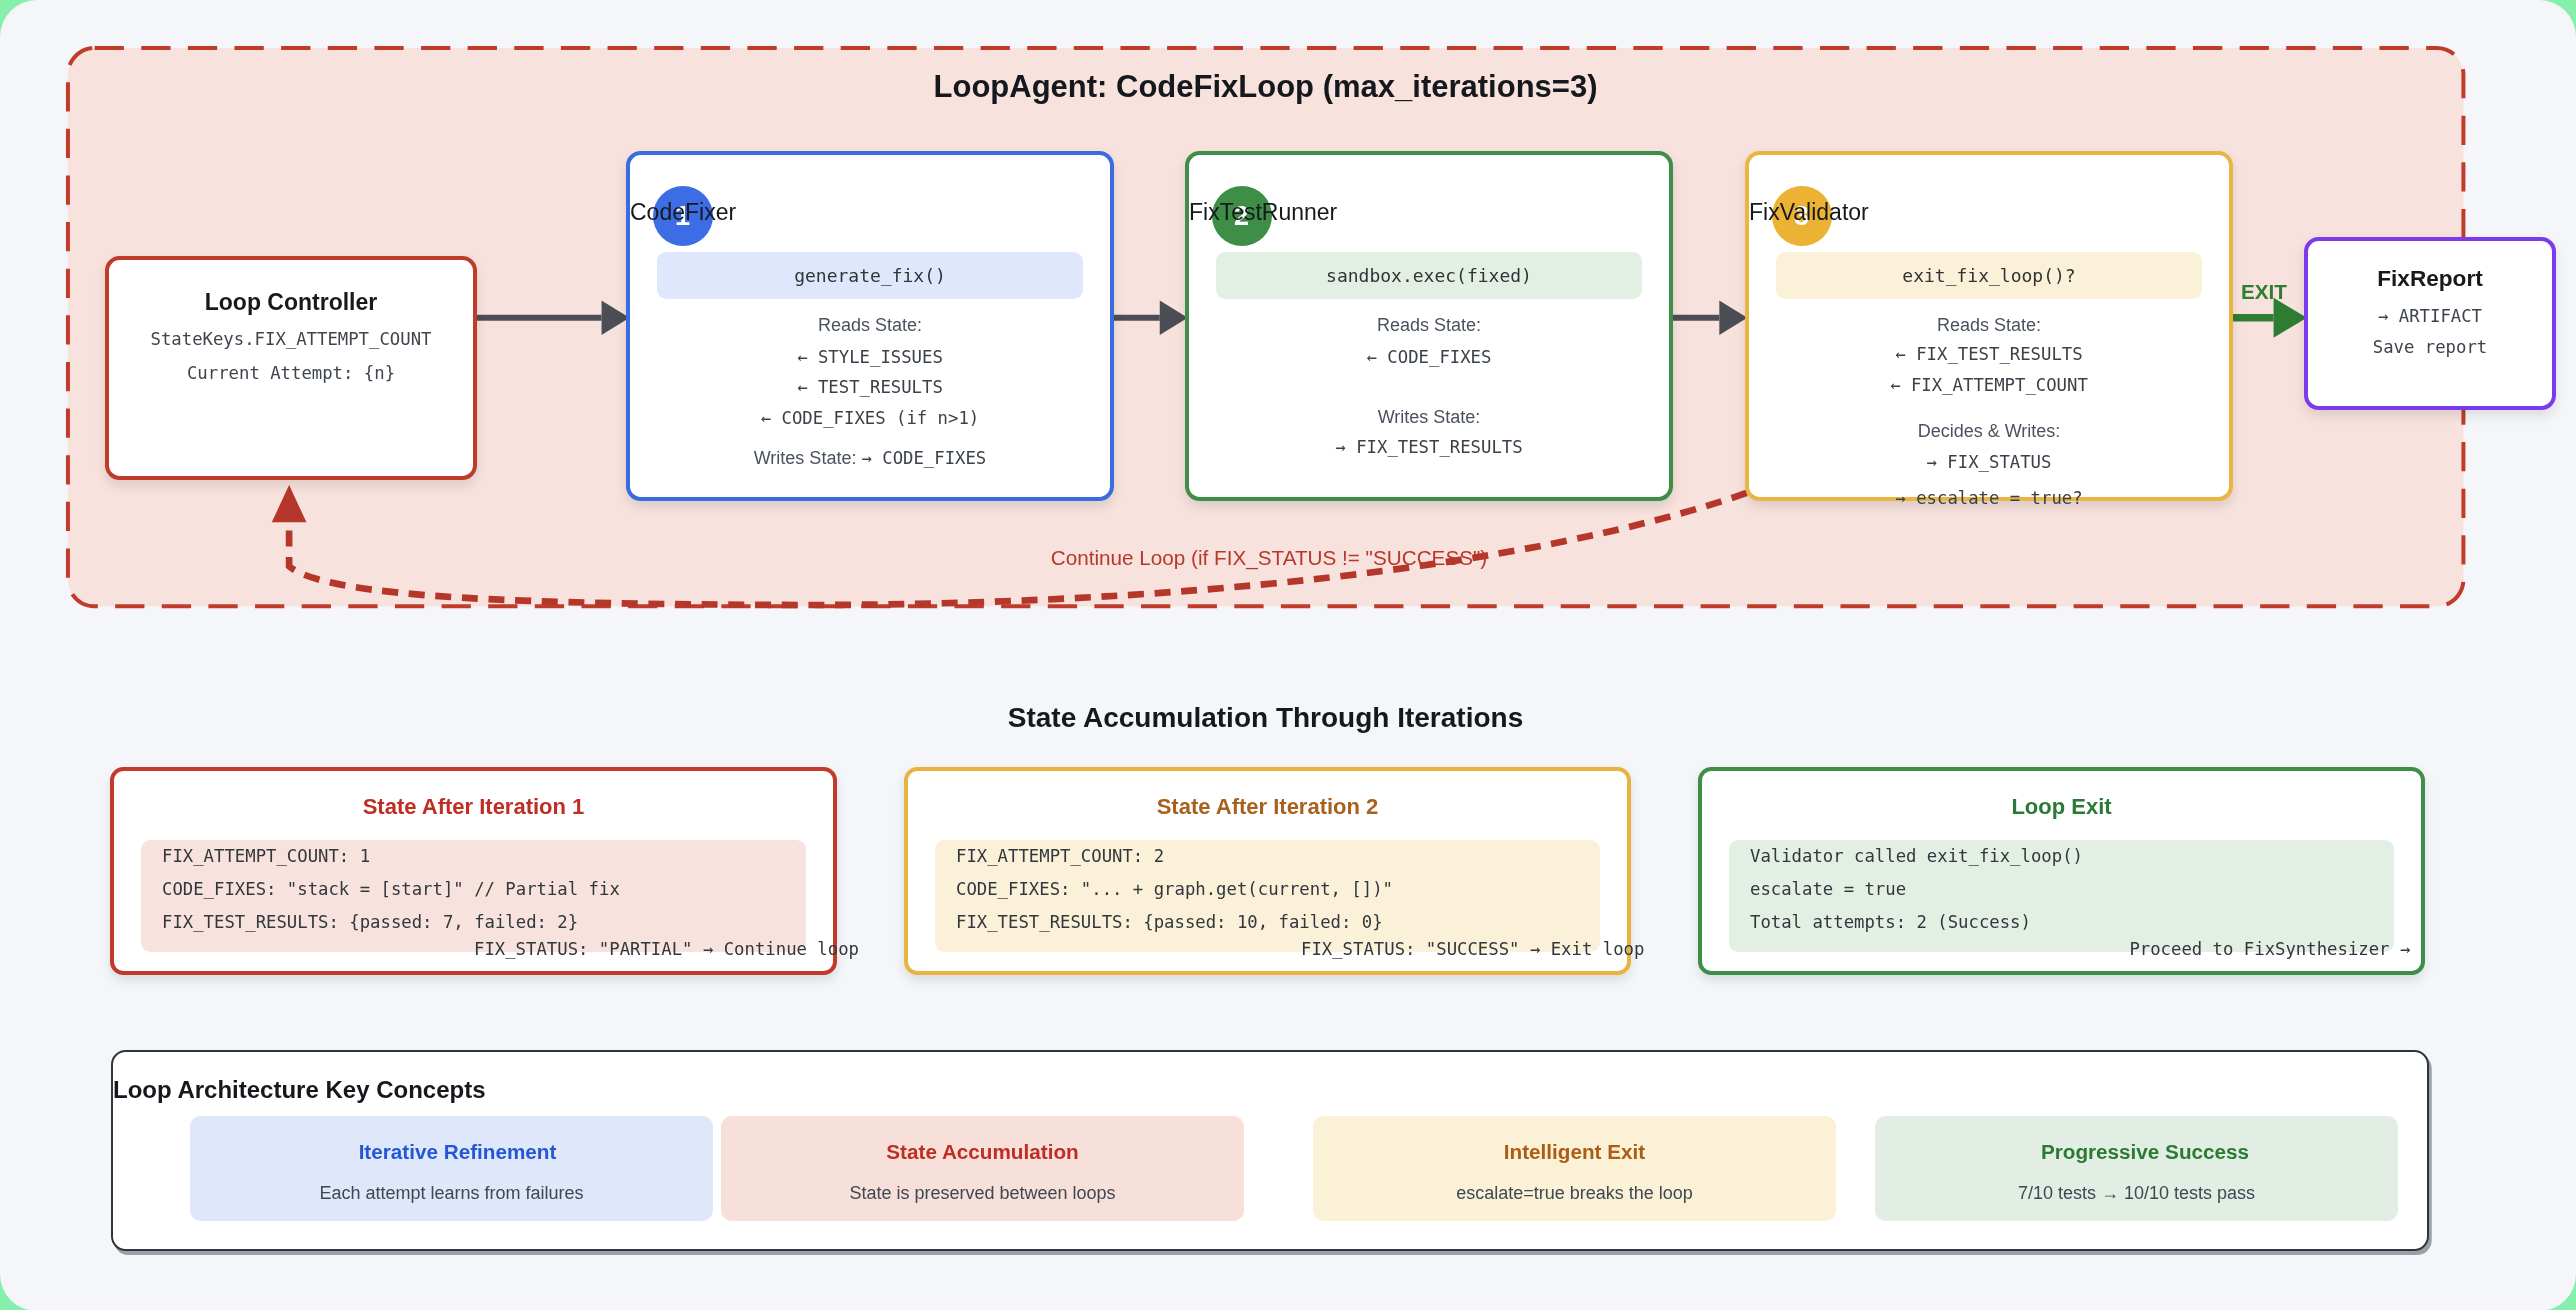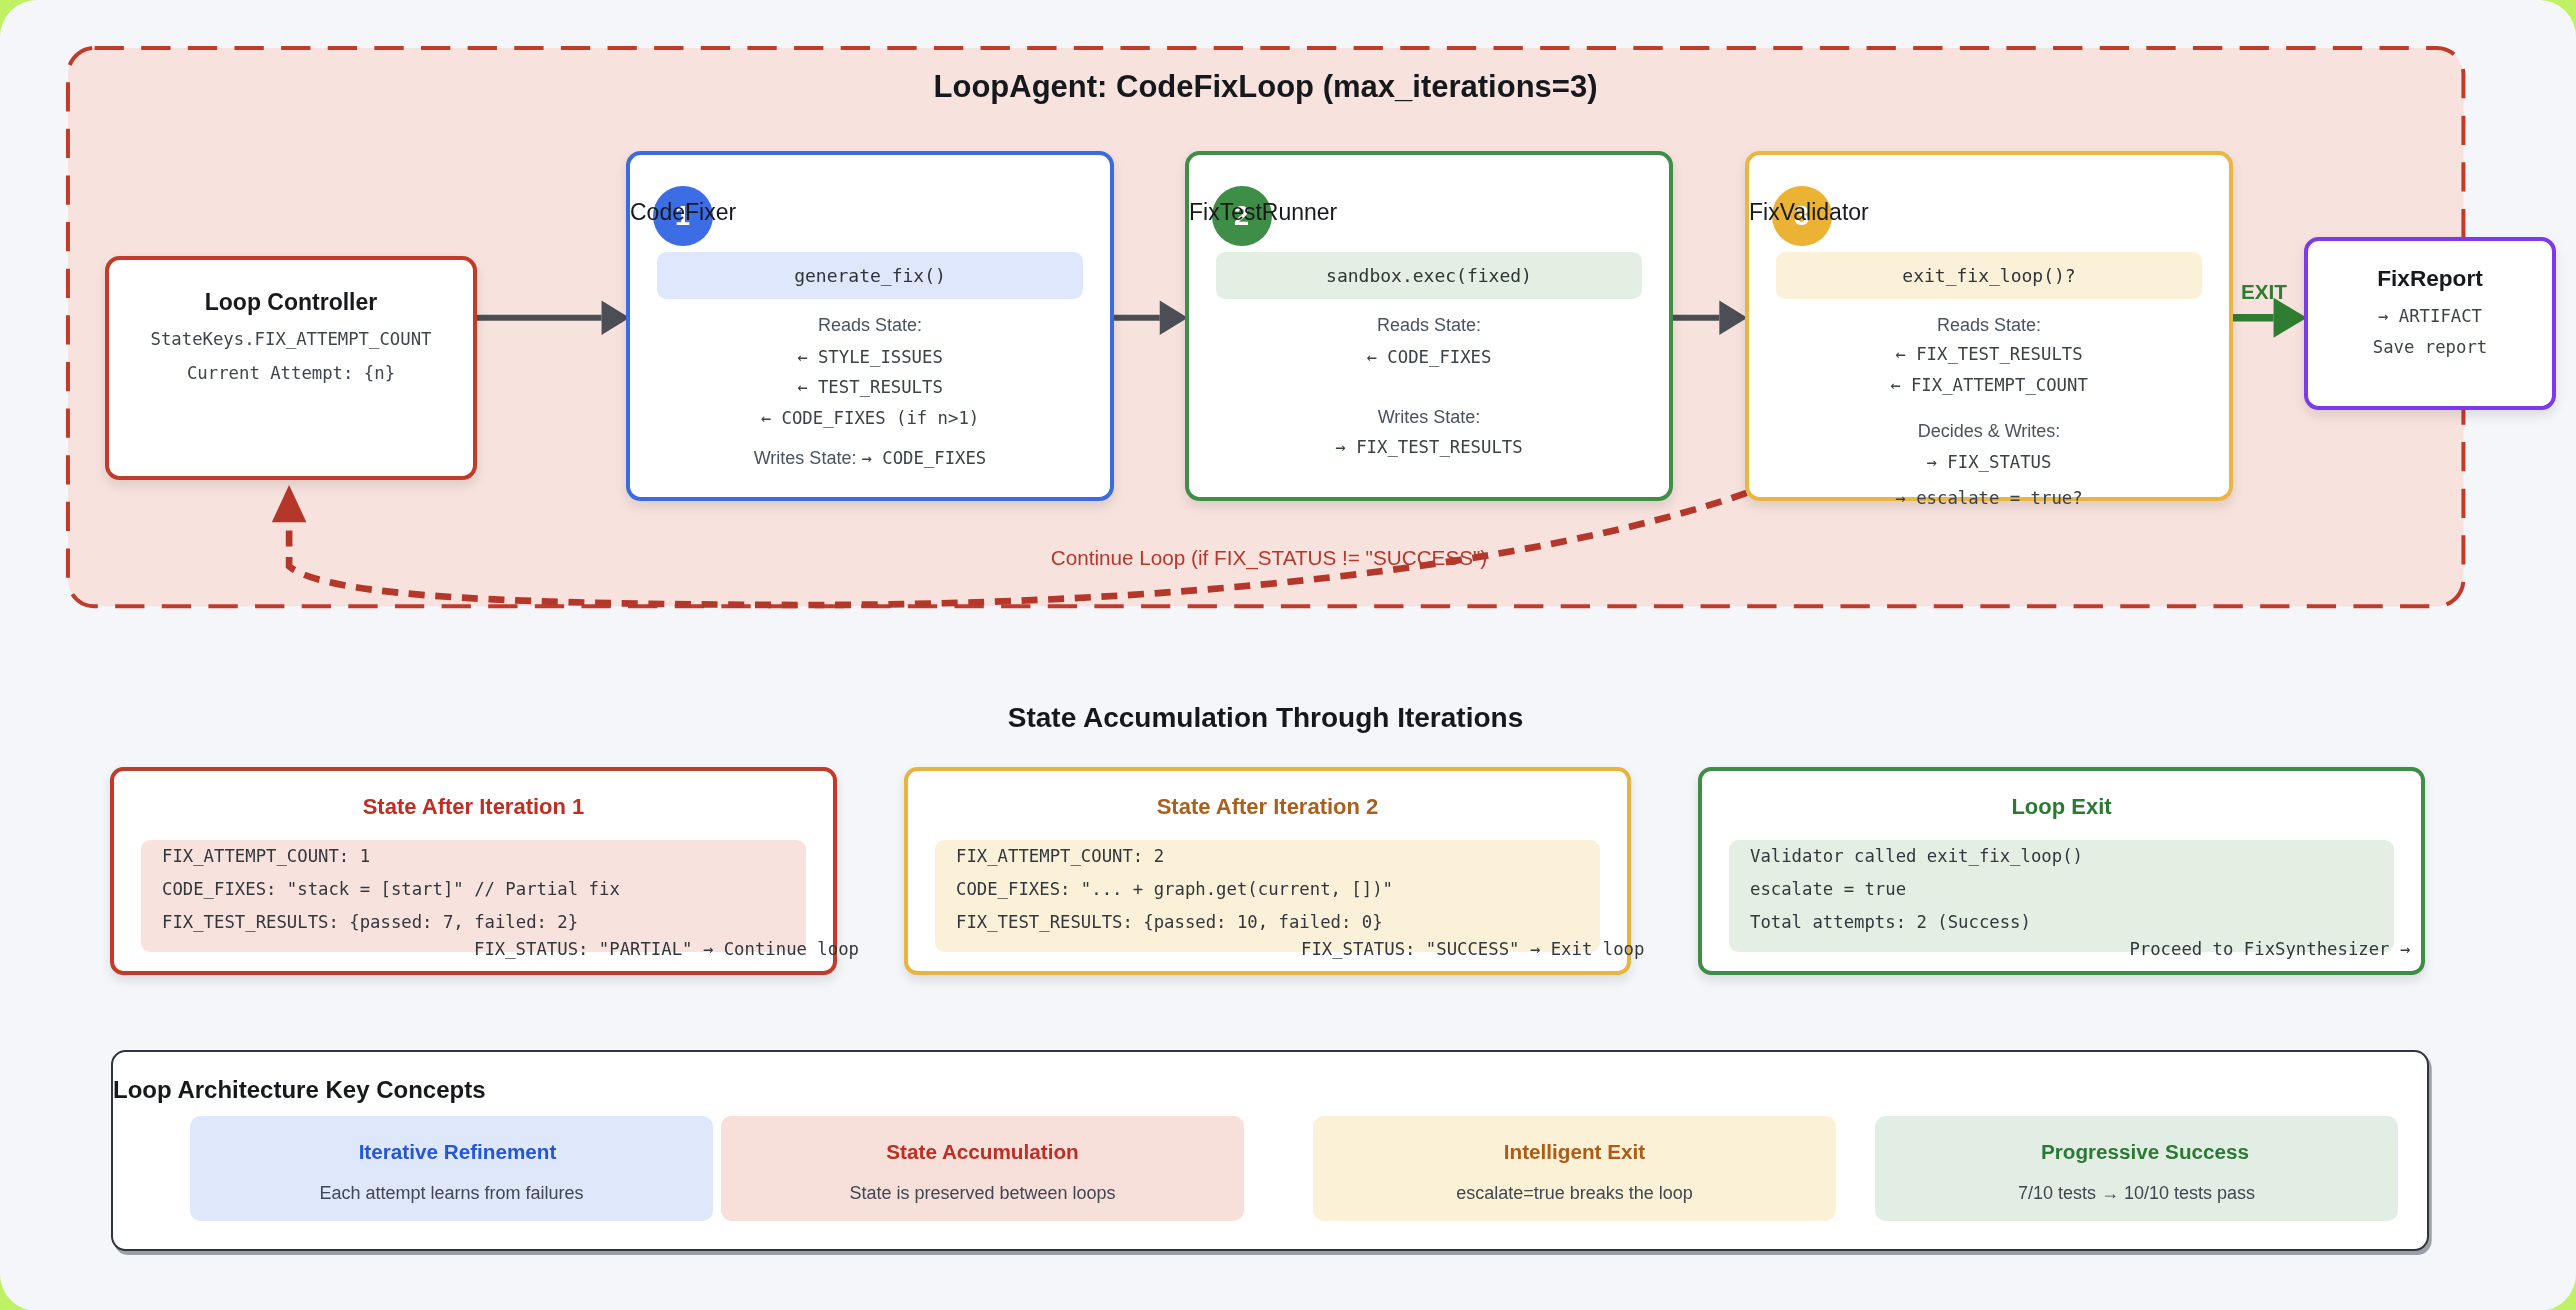--- a/index.html
+++ b/index.html
@@ -1,16 +1,16 @@
 <!DOCTYPE html>
 <html style="font-size:10.7px"><head>
 <meta charset="utf-8">
 <style>
   html,body{margin:0;padding:0;background:#000;}
-  .canvas{position:relative;width:2576px;height:1311px;background:#bef264;overflow:hidden;
+  .canvas{position:relative;width:2576px;height:1311px;background:#86efac;overflow:hidden;
           font-family:"Liberation Sans",sans-serif;}
   .panel{position:absolute;inset:0;background:#f4f6f9;border-radius:37px;}
   .abs{position:absolute;}
   svg{position:absolute;left:0;top:0;pointer-events:none;}
   .mono{font-family:"DejaVu Sans Mono",monospace;}
 
   .loop-title{left:68px;top:69px;width:2395px;text-align:center;font-size:31px;font-weight:800;color:#15181c;z-index:2;}
 
   .wbox{position:absolute;background:#fff;border-radius:14.7px;z-index:2;box-shadow:0 5.3px 12px rgba(0,0,0,.10);}
   .controller{left:105px;top:256px;width:364px;height:216px;border:4px solid #c13b2b;}

